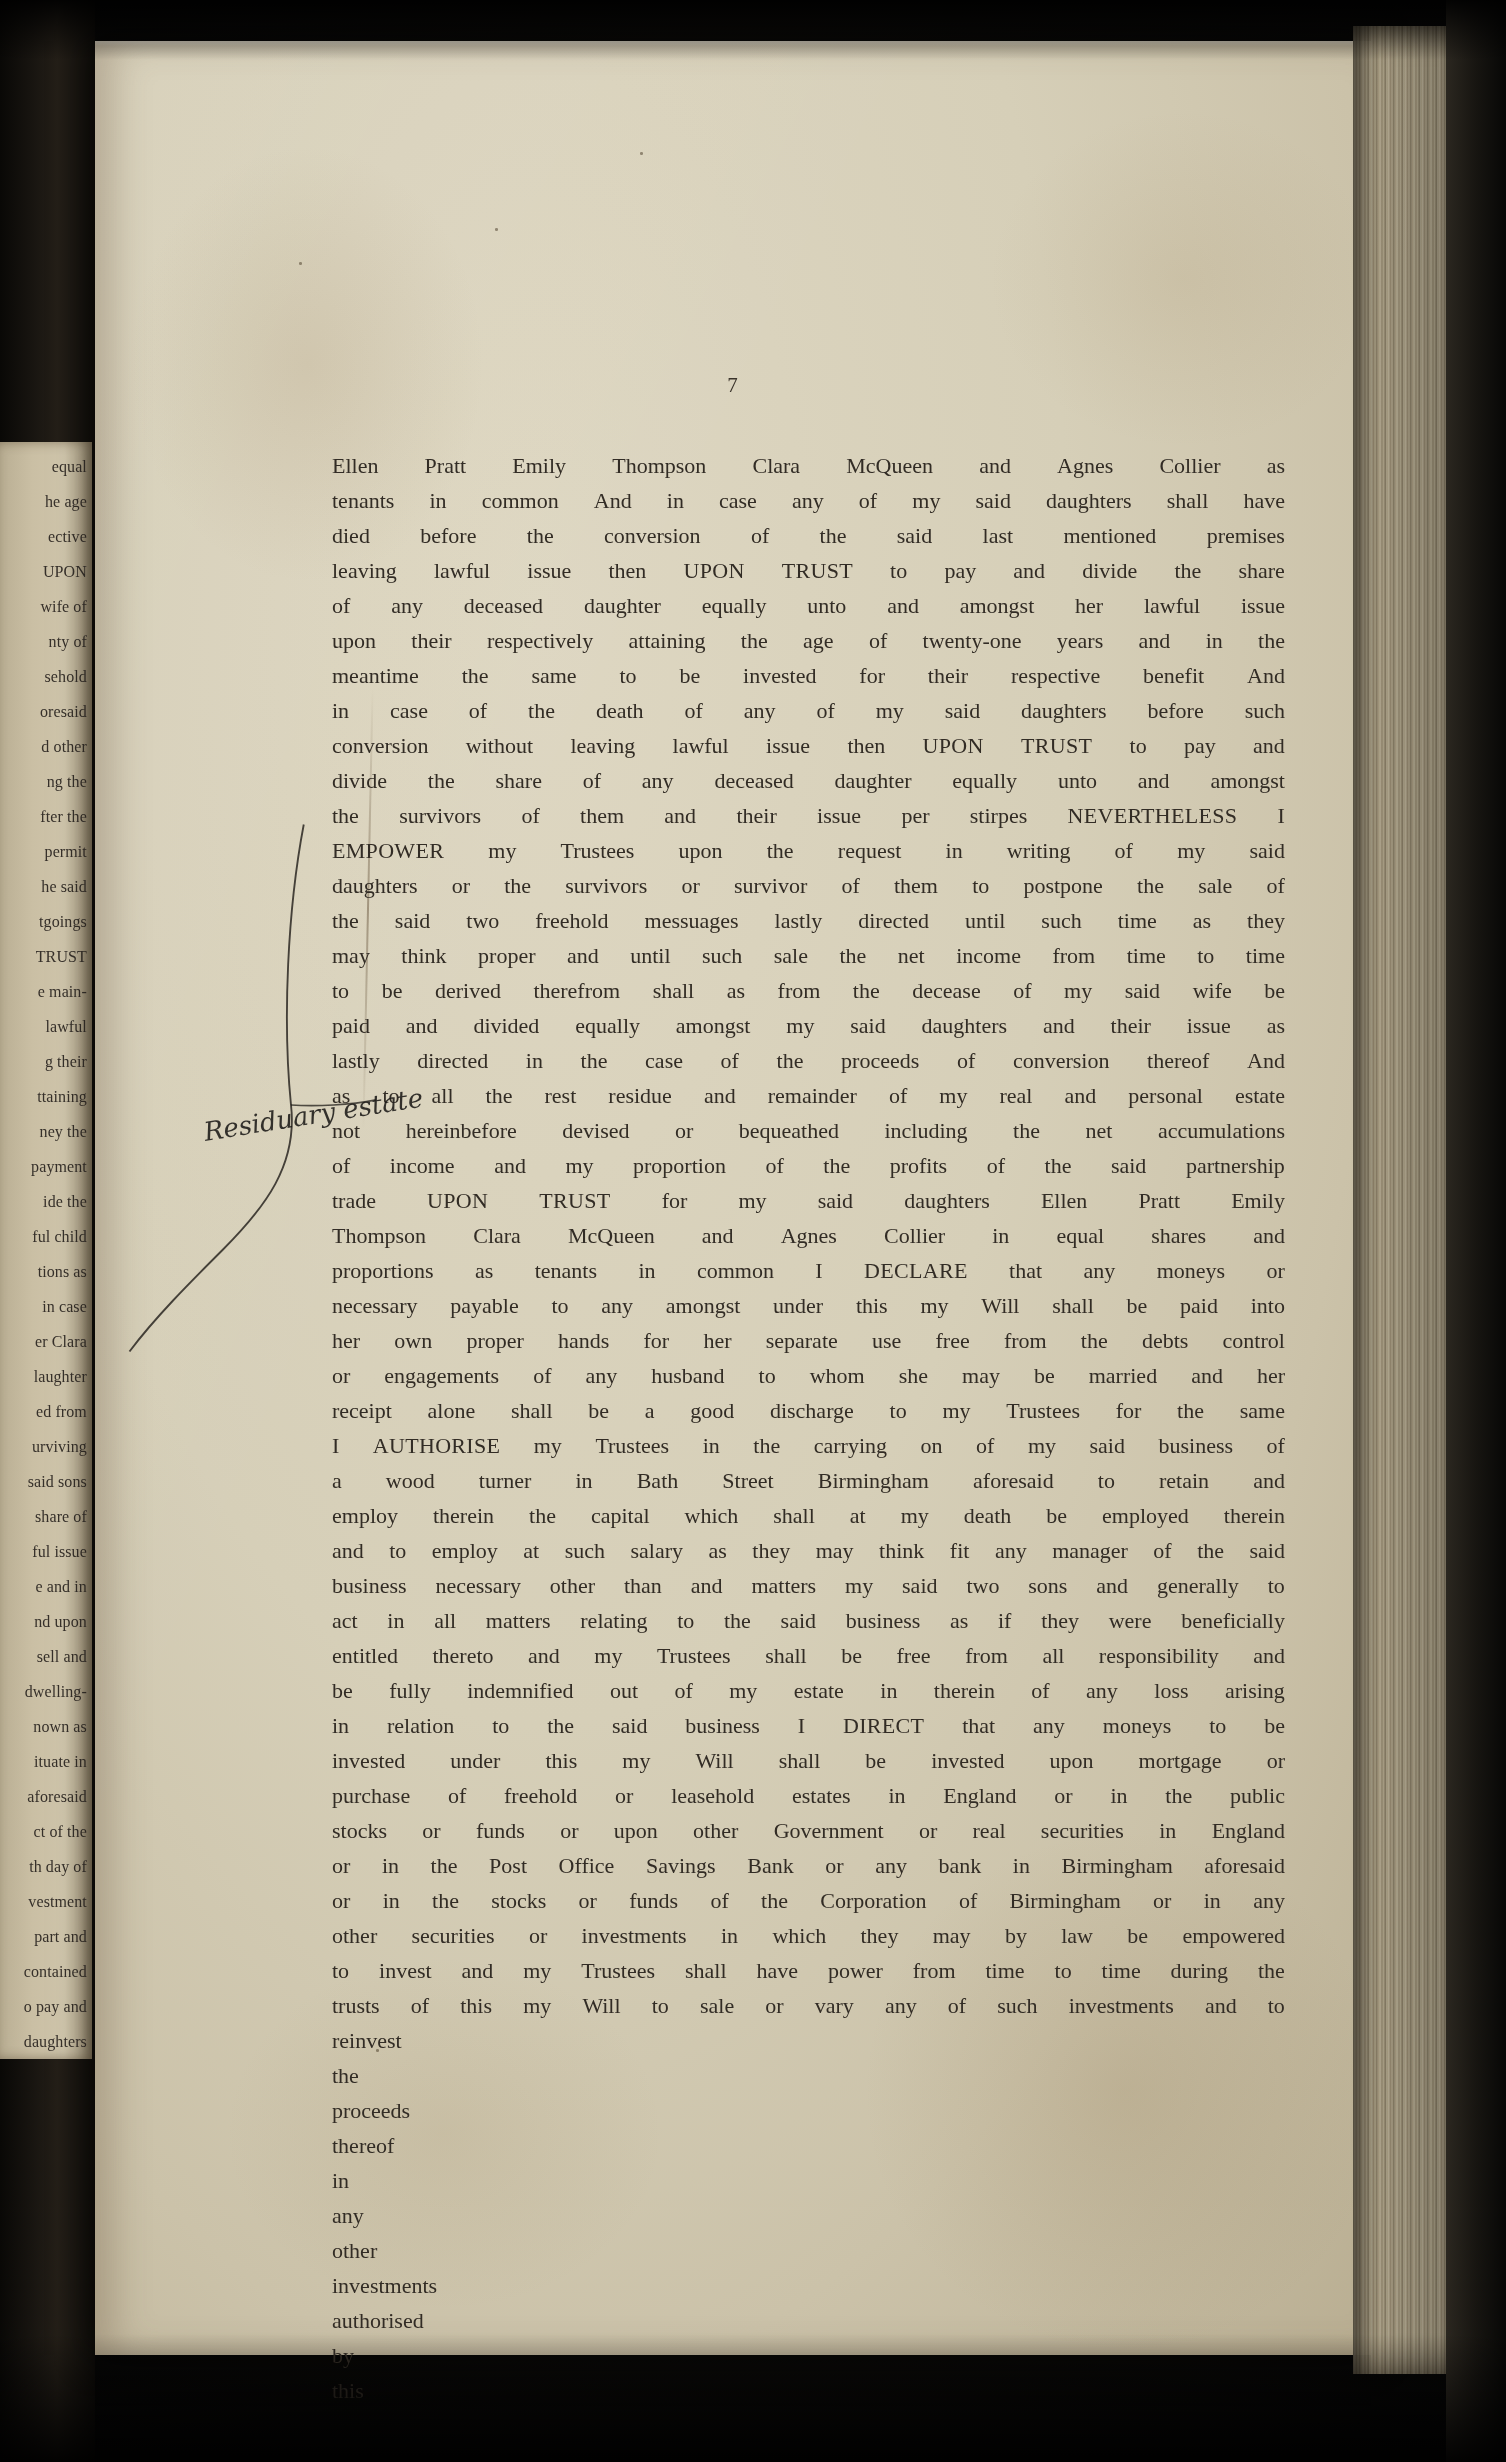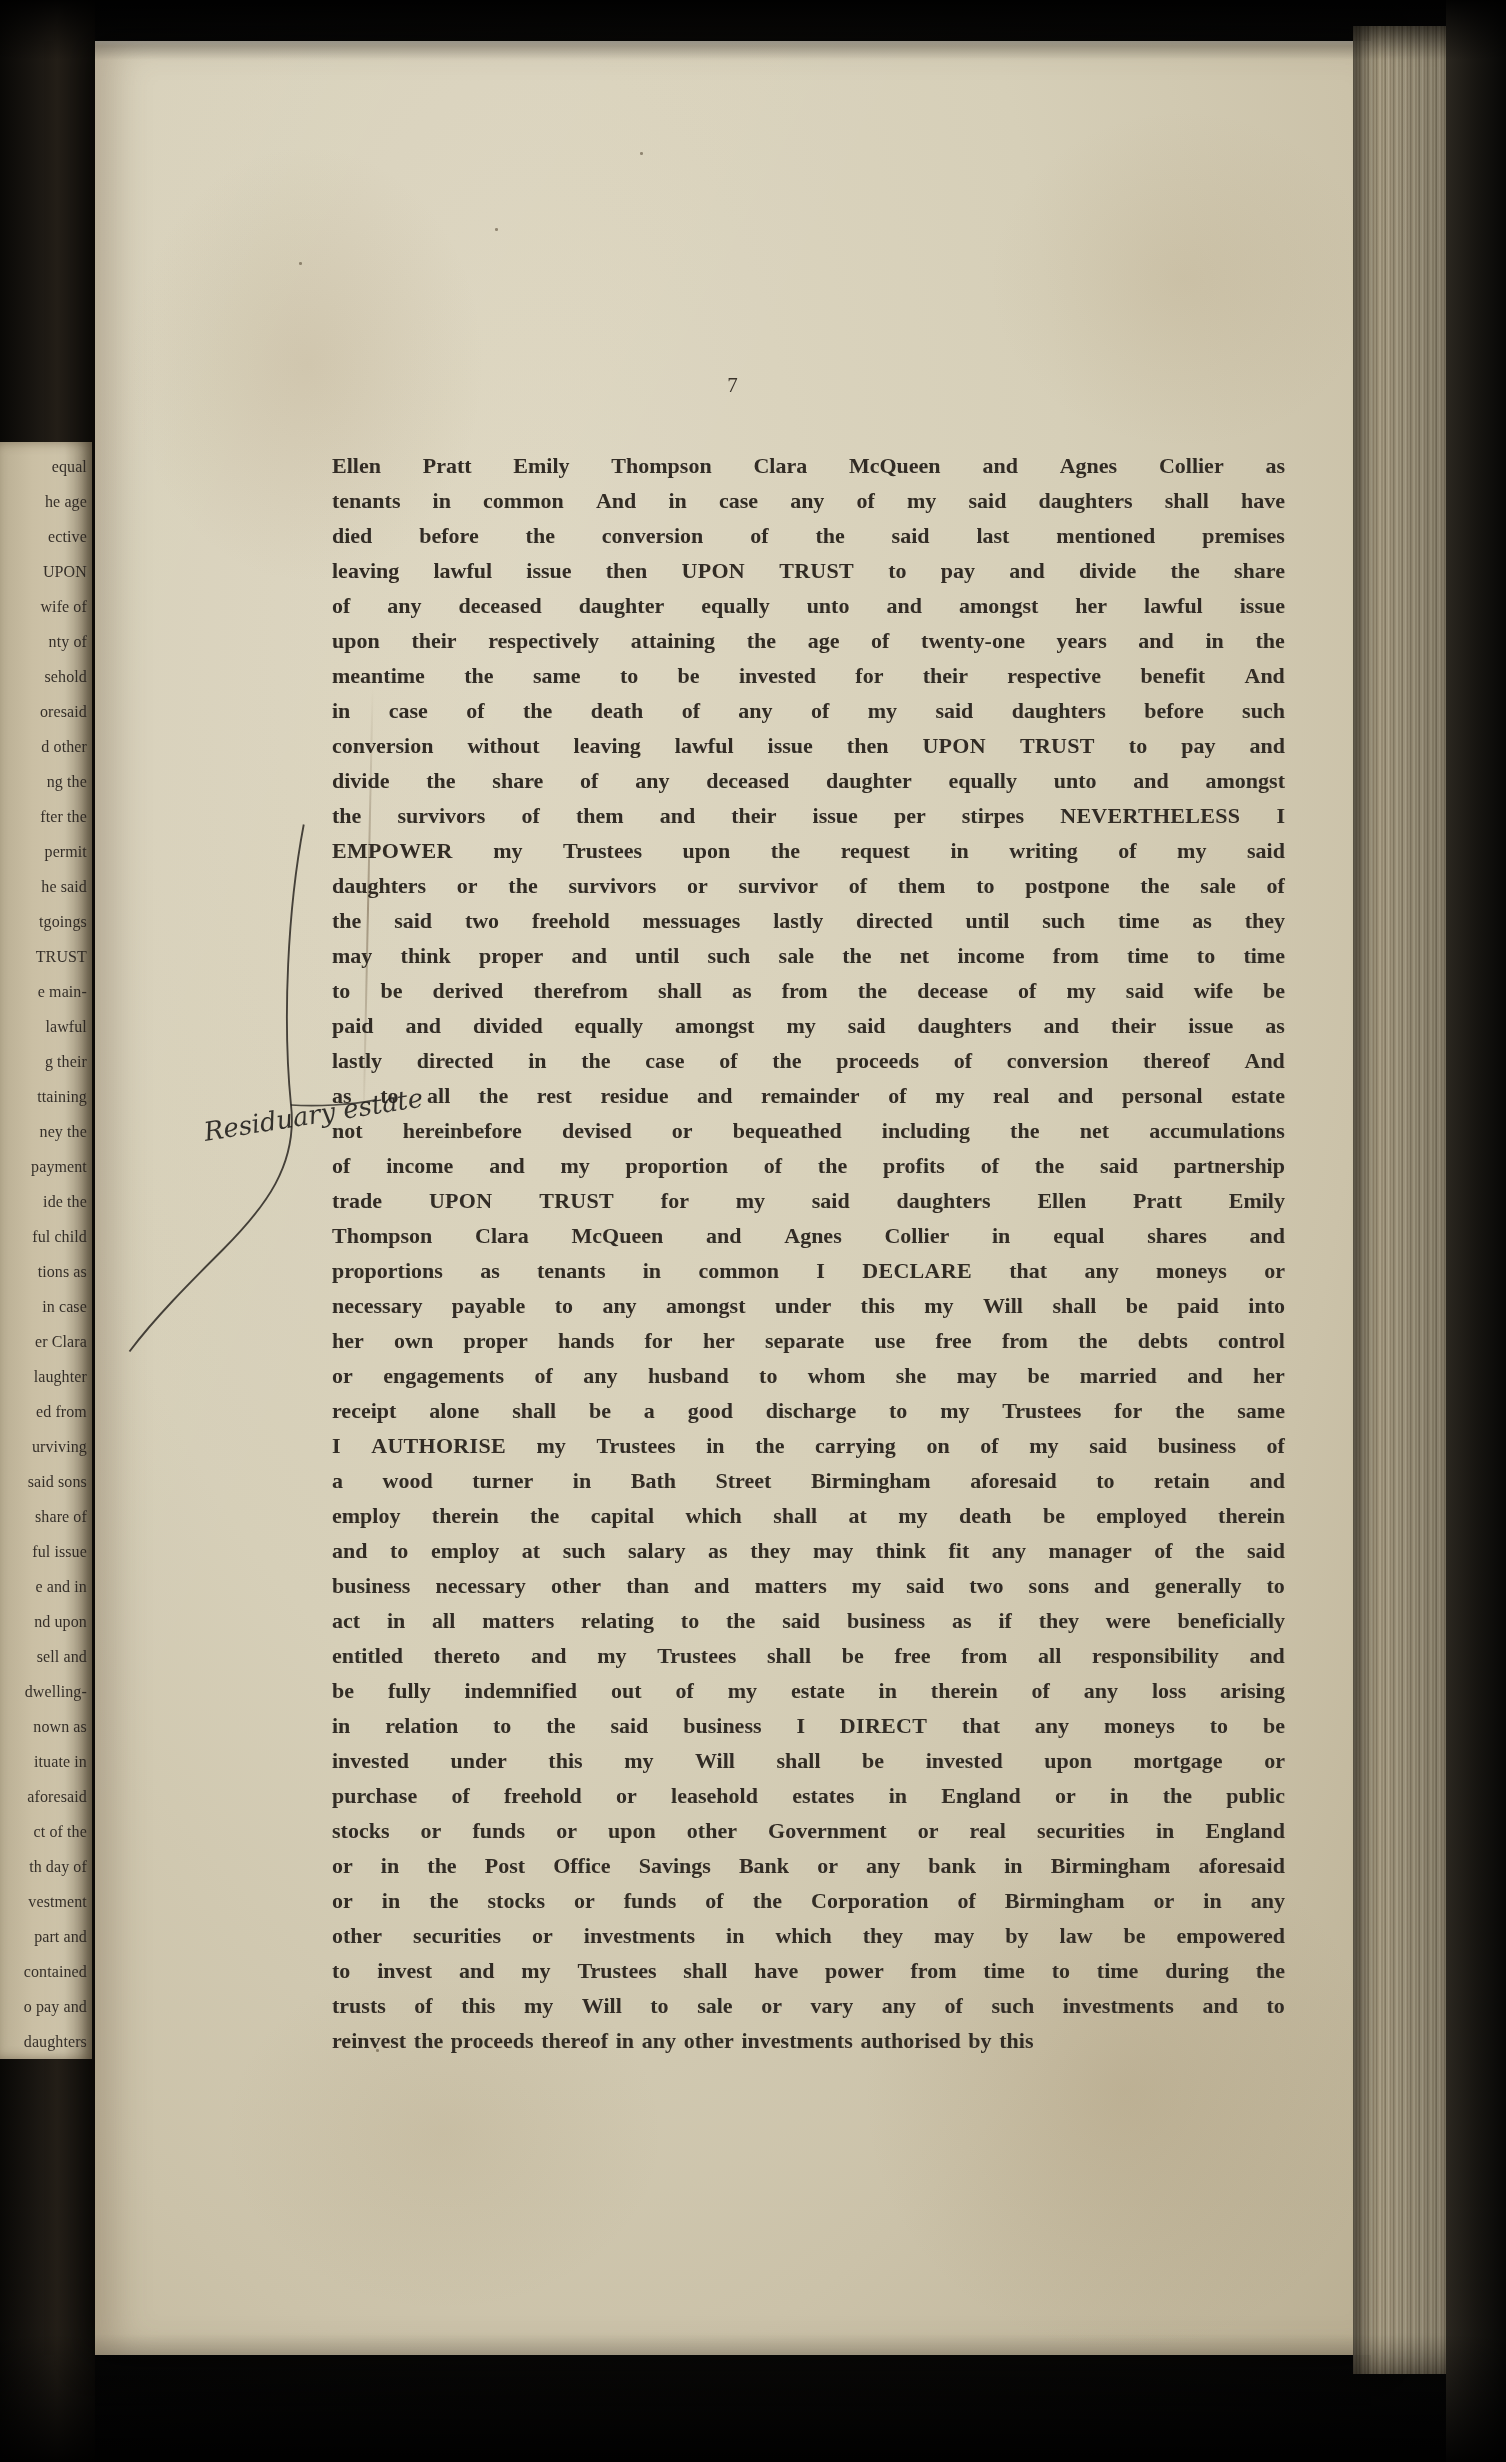--- a/index.html
+++ b/index.html
@@ -160,23 +160,22 @@
     white-space: nowrap;
     text-align: justify;
   }
   .body-text .ln > span {
     display: inline-block;
   }
   
   .body-text .ln {
     display: flex;
     justify-content: space-between;
-    font-weight: bold;
-  }
-  .body-text .ln.last { justify-content: flex-start; }
+  }
+  .body-text .ln.last { justify-content: flex-start; flex-direction: column; }
   .body-text .ln.last > span { margin-right: 7.7px; }
 
   .caps { letter-spacing: 0.3px; }
 
   
   .margin-note {
     position: absolute;
     left: 109px;
     top: 1076px;
     font-family: "DejaVu Serif", serif;

